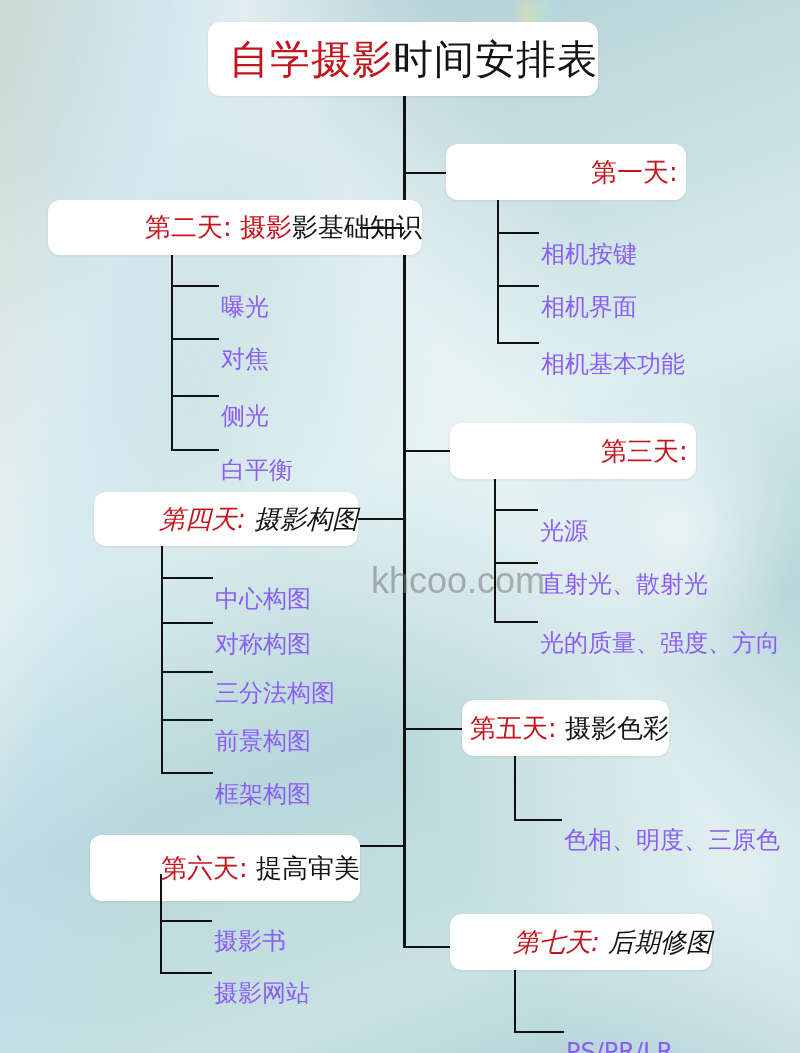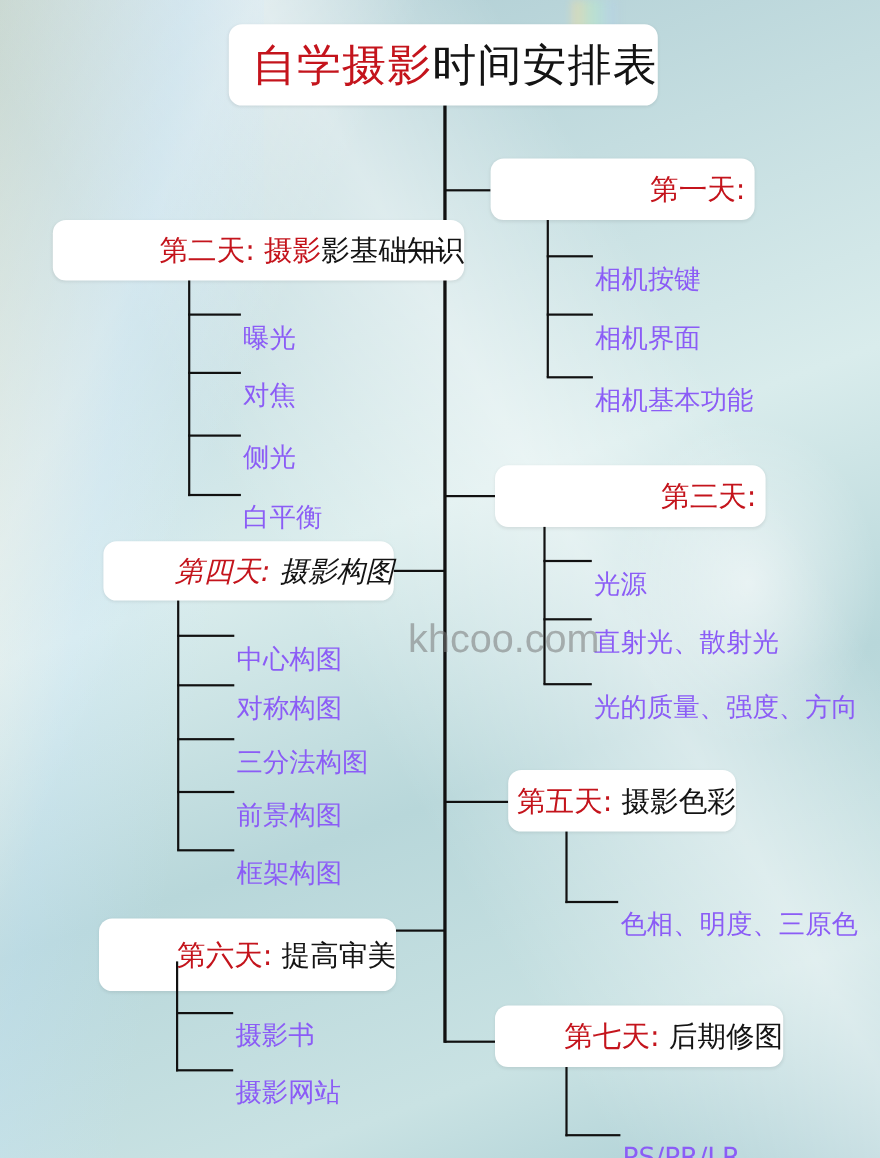--- a/index.html
+++ b/index.html
@@ -125,20 +125,20 @@
   <span class="red">第六天:</span>&nbsp;<span class="black">提高审美</span>
 </div>
 <div class="branch" style="left:360px; top:845px; width:44px; height:2px;"></div>
 <div class="vline" style="left:160px; top:874px; width:2px; height:100px;"></div>
 <div class="hline" style="left:160px; top:920px; width:52px; height:2px;"></div>
 <div class="leaf" style="left:214px; top:908px;">摄影书</div>
 <div class="hline" style="left:160px; top:972px; width:52px; height:2px;"></div>
 <div class="leaf" style="left:214px; top:960px;">摄影网站</div>
 
 <div class="branch" style="left:404px; top:946px; width:48px; height:2px;"></div>
-<div class="box day-box" style="left:450px; top:914px; width:262px; height:56px;">
+<div class="box day-box" style="left:450px; top:914px; width:262px; height:56px;font-style:italic;">
   <span class="red">第七天:</span>&nbsp;<span class="black">后期修图</span>
 </div>
 <div class="vline" style="left:514px; top:970px; width:2px; height:63px;"></div>
 <div class="hline" style="left:514px; top:1031px; width:50px; height:2px;"></div>
 <div class="leaf" style="left:566px; top:1019px;text-align:right;">PS/PR/LR</div>
 
 <div class="watermark">khcoo.com</div>
 
 </body></html>

